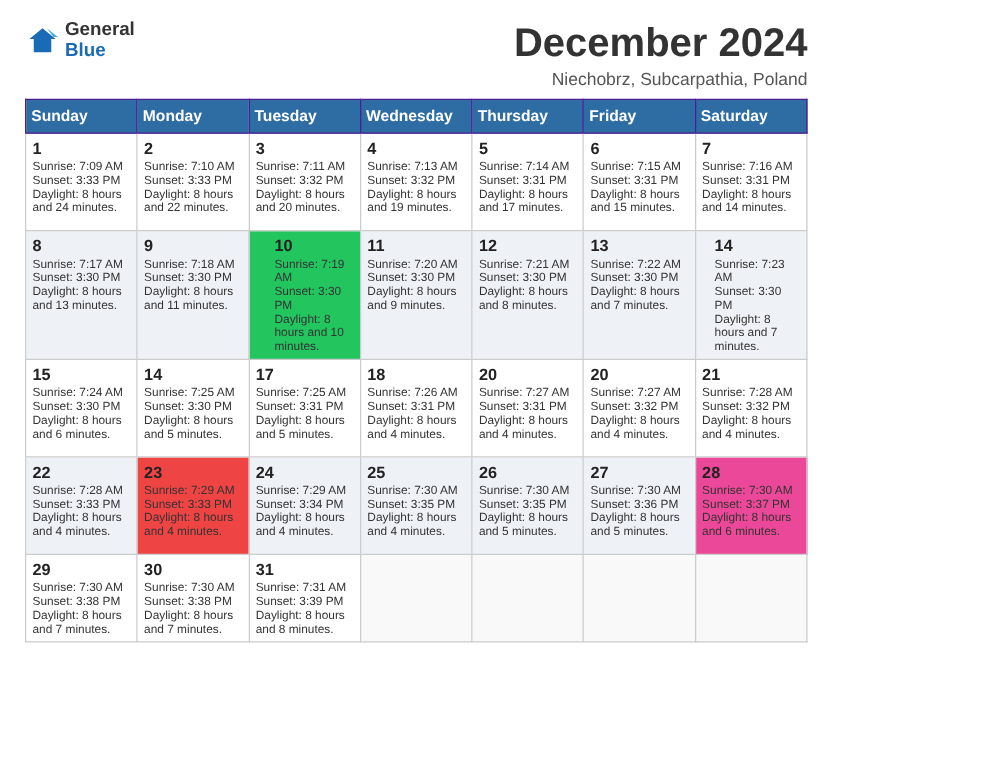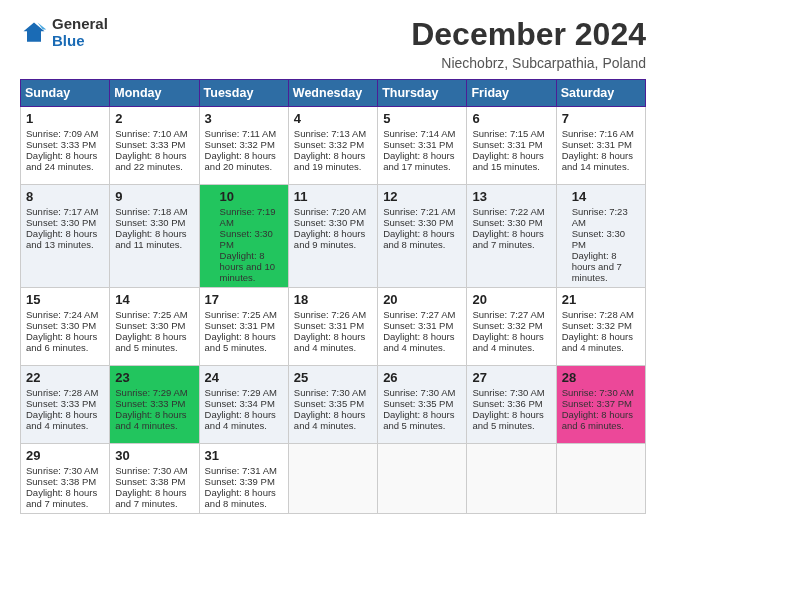--- a/index.html
+++ b/index.html
@@ -155,21 +155,21 @@
           <td style="background: rgb(255, 255, 255);"><span class="day-num">15</span><span>Sunrise: 7:24 AM</span><br><span>Sunset: 3:30 PM</span><br><span>Daylight: 8 hours and 6 minutes.</span></td>
           <td style="background: rgb(255, 255, 255);"><span class="day-num">14</span><span>Sunrise: 7:25 AM</span><br><span>Sunset: 3:30 PM</span><br><span>Daylight: 8 hours and 5 minutes.</span></td>
           <td style="background: rgb(255, 255, 255);"><span class="day-num">17</span><span>Sunrise: 7:25 AM</span><br><span>Sunset: 3:31 PM</span><br><span>Daylight: 8 hours and 5 minutes.</span></td>
           <td style="background: rgb(255, 255, 255);"><span class="day-num">18</span><span>Sunrise: 7:26 AM</span><br><span>Sunset: 3:31 PM</span><br><span>Daylight: 8 hours and 4 minutes.</span></td>
           <td style="background: rgb(255, 255, 255);"><span class="day-num">20</span><span>Sunrise: 7:27 AM</span><br><span>Sunset: 3:31 PM</span><br><span>Daylight: 8 hours and 4 minutes.</span></td>
           <td style="background: rgb(255, 255, 255);"><span class="day-num">20</span><span>Sunrise: 7:27 AM</span><br><span>Sunset: 3:32 PM</span><br><span>Daylight: 8 hours and 4 minutes.</span></td>
           <td style="background: rgb(255, 255, 255);"><span class="day-num">21</span><span>Sunrise: 7:28 AM</span><br><span>Sunset: 3:32 PM</span><br><span>Daylight: 8 hours and 4 minutes.</span></td>
         </tr>
         <tr>
           <td style="background: rgb(238, 242, 247);"><span class="day-num">22</span><span>Sunrise: 7:28 AM</span><br><span>Sunset: 3:33 PM</span><br><span>Daylight: 8 hours and 4 minutes.</span></td>
-          <td style="background: #22c55e; margin-top: 10px;"><span class="day-num">23</span><span>Sunrise: 7:29 AM</span><br><span>Sunset: 3:33 PM</span><br><span>Daylight: 8 hours and 4 minutes.</span></td>
+          <td style="background: #ef4444; margin-top: 10px;"><span class="day-num">23</span><span>Sunrise: 7:29 AM</span><br><span>Sunset: 3:33 PM</span><br><span>Daylight: 8 hours and 4 minutes.</span></td>
           <td style="background: rgb(238, 242, 247);"><span class="day-num">24</span><span>Sunrise: 7:29 AM</span><br><span>Sunset: 3:34 PM</span><br><span>Daylight: 8 hours and 4 minutes.</span></td>
           <td style="background: rgb(238, 242, 247);"><span class="day-num">25</span><span>Sunrise: 7:30 AM</span><br><span>Sunset: 3:35 PM</span><br><span>Daylight: 8 hours and 4 minutes.</span></td>
           <td style="background: rgb(238, 242, 247);"><span class="day-num">26</span><span>Sunrise: 7:30 AM</span><br><span>Sunset: 3:35 PM</span><br><span>Daylight: 8 hours and 5 minutes.</span></td>
           <td style="background: rgb(238, 242, 247);"><span class="day-num">27</span><span>Sunrise: 7:30 AM</span><br><span>Sunset: 3:36 PM</span><br><span>Daylight: 8 hours and 5 minutes.</span></td>
           <td style="background: #ec4899;"><span class="day-num">28</span><span>Sunrise: 7:30 AM</span><br><span>Sunset: 3:37 PM</span><br><span>Daylight: 8 hours and 6 minutes.</span></td>
         </tr>
         <tr class="last-row">
           <td style="background: rgb(255, 255, 255);"><span class="day-num">29</span><span>Sunrise: 7:30 AM</span><br><span>Sunset: 3:38 PM</span><br><span>Daylight: 8 hours and 7 minutes.</span></td>
           <td style="background: rgb(255, 255, 255);"><span class="day-num">30</span><span>Sunrise: 7:30 AM</span><br><span>Sunset: 3:38 PM</span><br><span>Daylight: 8 hours and 7 minutes.</span></td>
           <td style="background: rgb(255, 255, 255);"><span class="day-num">31</span><span>Sunrise: 7:31 AM</span><br><span>Sunset: 3:39 PM</span><br><span>Daylight: 8 hours and 8 minutes.</span></td>

